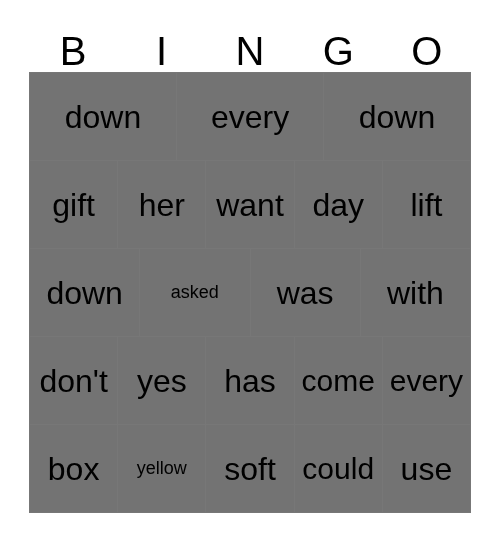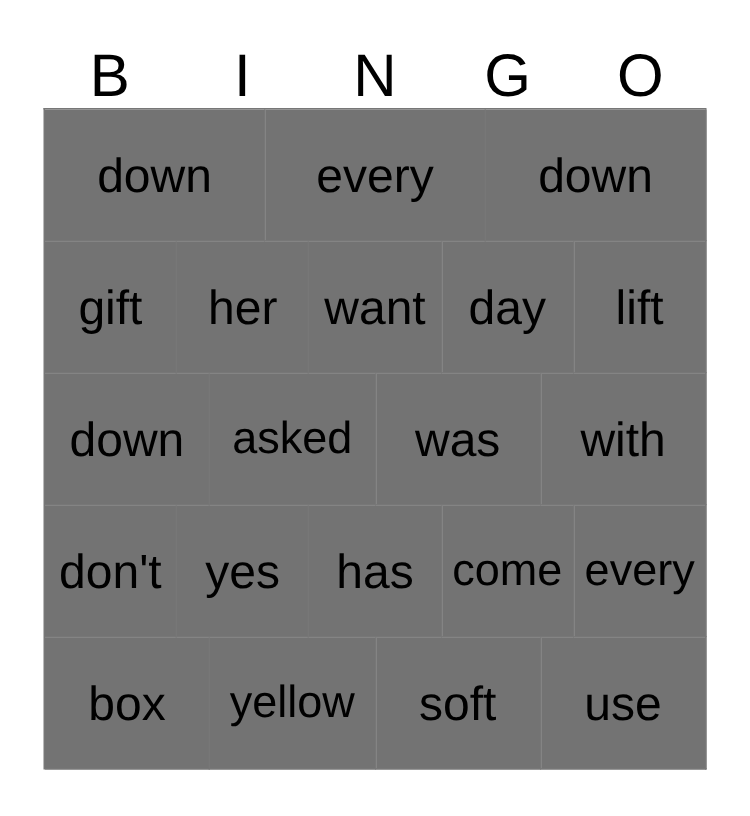--- a/index.html
+++ b/index.html
@@ -78,21 +78,21 @@
   .cell-text {
     font-size: 32px;
     line-height: 34px;
     white-space: nowrap;
     color: #000000;
     text-align: center;
     user-select: none;
   }
   
   .cell.fit-small .cell-text {
-    font-size: 30px;
+    font-size: 18px;
     line-height: 27px;
   }
   .cell.fit-tight .cell-text {
     font-size: 30px;
     line-height: 32px;
   }
 </style>
 </head>
 <body>
 
@@ -174,19 +174,22 @@
     <div class="grid-row">
       <div class="cell">
           <span class="cell-text">box</span>
         </div>
       <div class="cell fit-small">
           <span class="cell-text">yellow</span>
         </div>
       <div class="cell">
           <span class="cell-text">soft</span>
         </div>
+      <div class="cell fit-tight">
+          <span class="cell-text">could</span>
+        </div>
       <div class="cell">
           <span class="cell-text">use</span>
         </div>
     </div>
 
   </div>
 </div>
 
 </body></html>

